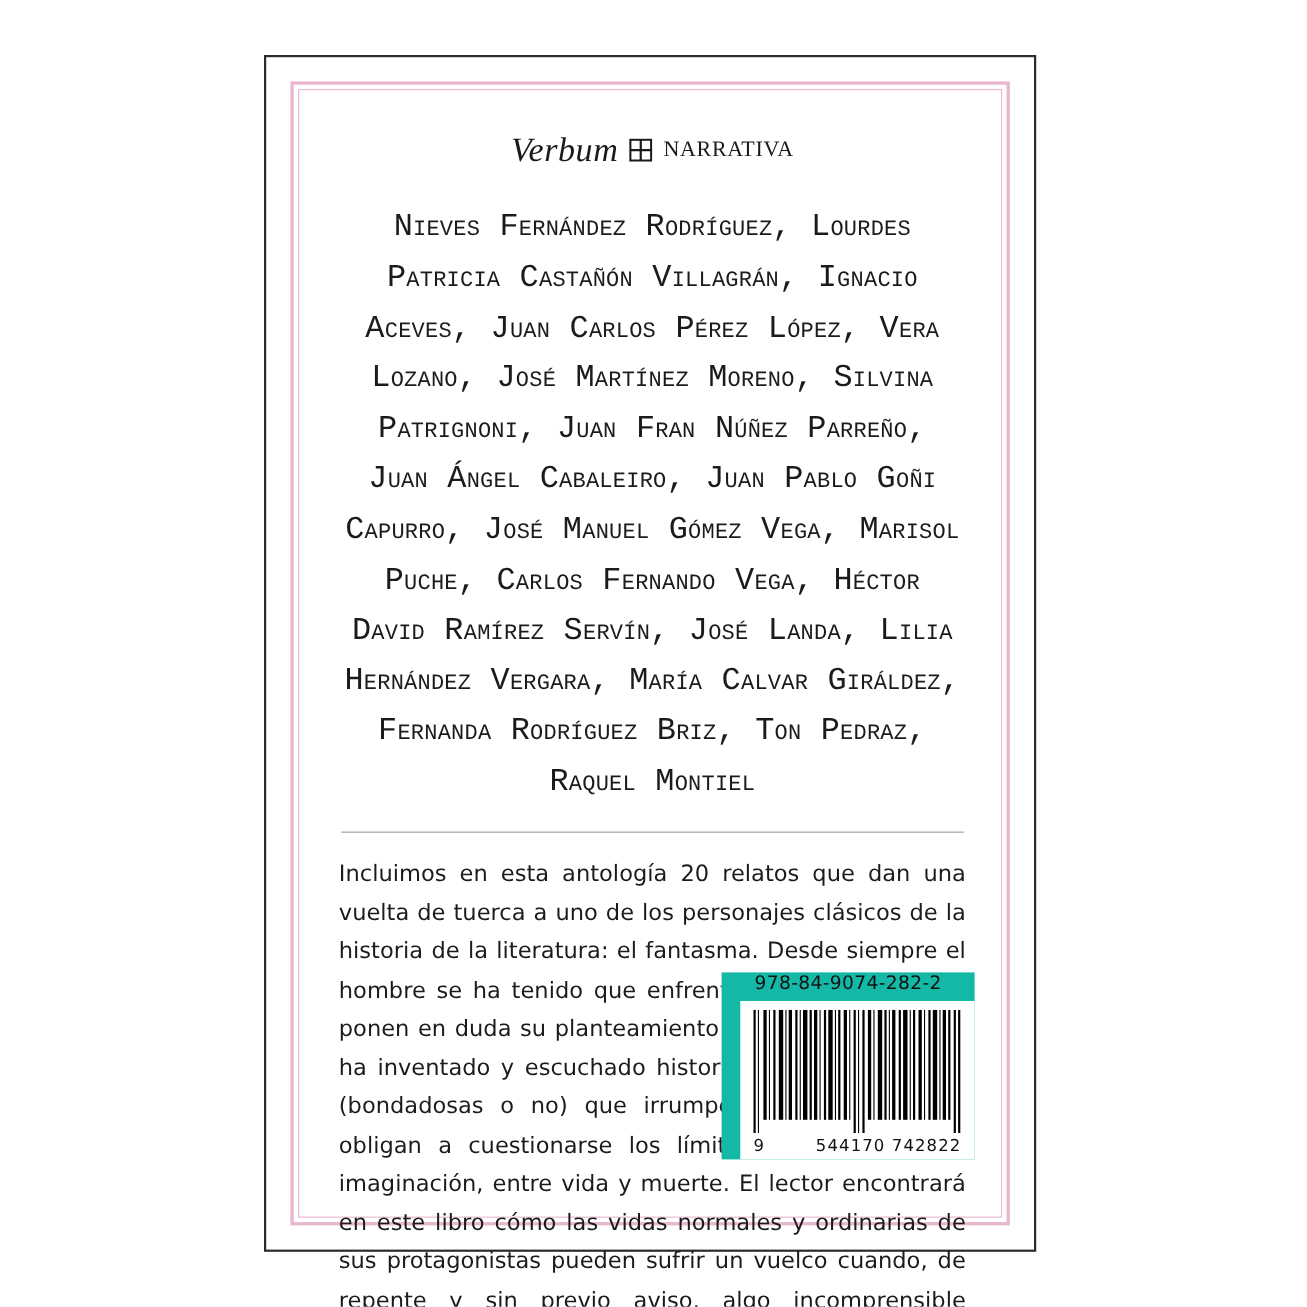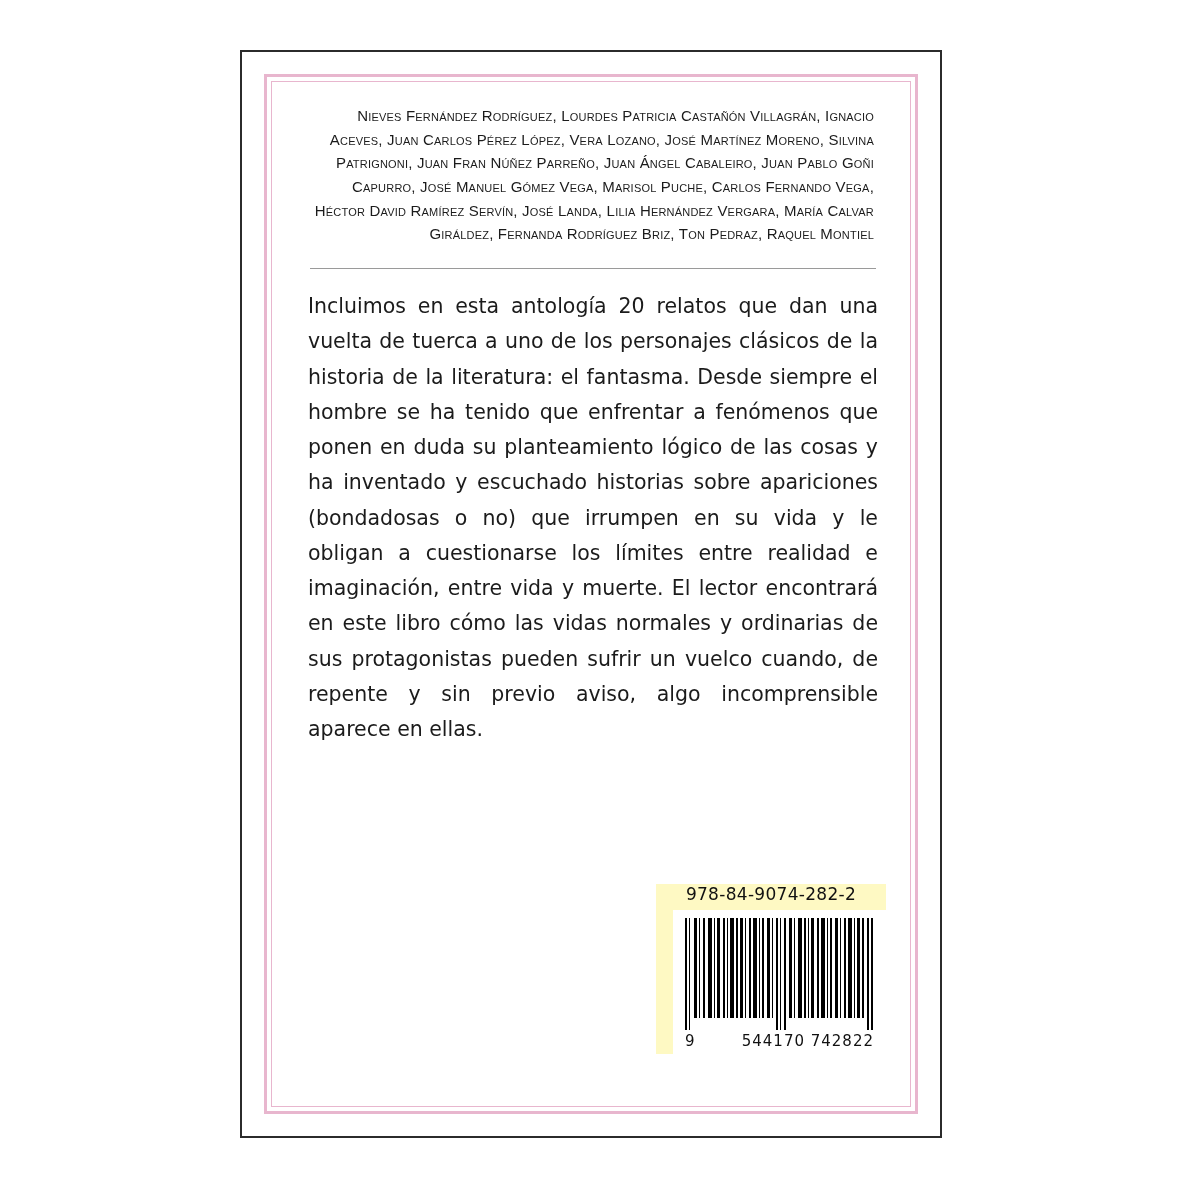--- a/index.html
+++ b/index.html
@@ -82,23 +82,23 @@
   .logo-mark svg { display:block; }
   .logo-narrativa {
     font-family: "Liberation Serif", serif;
     font-size: 20px;
     letter-spacing: 0.6px;
     color: #1a1a1a;
   }
 
   
   .authors {
-    text-align: right;
-    font-family: Liberation Sans, sans-serif;
-    font-size: 15px;
+    text-align: center;
+    font-family: Liberation Mono, monospace;
+    font-size: 29px;
     line-height: 1.58;
     color: #1b1b1b;
     font-variant: small-caps;
     letter-spacing: 0.2px;
     padding: 0 4px;
   }
 
   .rule {
     border: 0;
     border-top: 1px solid #9a9a9a;
@@ -118,21 +118,21 @@
   }
   .blurb p { margin: 0; }
 
   
   .barcode-area {
     position: absolute;
     right: -8px;
     bottom: 10px;
     width: 230px;
     z-index: 2;
-    background: #fef9c3;
+    background: #14b8a6;
   }
   .isbn-text {
     font-family: "DejaVu Sans", sans-serif;
     font-size: 17px;
     color: #111;
     text-align: center;
     margin-bottom: 6px;
     letter-spacing: 0.3px;
   }
   .barcode-box {
@@ -161,20 +161,31 @@
 <body>
 
 <div class="page">
   <div class="cover">
     <div class="pink-frame">
       <div class="pink-frame-inner"></div>
     </div>
 
     <div class="content">
 
+      <div class="logo-row">
+        <span class="logo-verbum">Verbum</span>
+        <span class="logo-mark">
+          <svg width="21" height="21" viewBox="0 0 21 21" aria-hidden="true">
+            <rect x="1" y="1" width="19" height="19" fill="none" stroke="#1a1a1a" stroke-width="2"></rect>
+            <line x1="10.5" y1="1" x2="10.5" y2="20" stroke="#1a1a1a" stroke-width="2"></line>
+            <line x1="1" y1="10.5" x2="20" y2="10.5" stroke="#1a1a1a" stroke-width="2"></line>
+          </svg>
+        </span>
+        <span class="logo-narrativa">NARRATIVA</span>
+      </div>
 
       <div class="authors">Nieves Fernández Rodríguez, Lourdes Patricia Castañón Villagrán, Ignacio Aceves, Juan Carlos Pérez López, Vera Lozano, José Martínez Moreno, Silvina Patrignoni, Juan Fran Núñez Parreño, Juan Ángel Cabaleiro, Juan Pablo Goñi Capurro, José Manuel Gómez Vega, Marisol Puche, Carlos Fernando Vega, Héctor David Ramírez Servín, José Landa, Lilia Hernández Vergara, María Calvar Giráldez, Fernanda Rodríguez Briz, Ton Pedraz, Raquel Montiel</div>
 
       <hr class="rule">
 
       <div class="blurb">
         <p>Incluimos en esta antología 20 relatos que dan una vuelta de tuerca a uno de los personajes clásicos de la historia de la literatura: el fantasma. Desde siempre el hombre se ha tenido que enfrentar a fenómenos que ponen en duda su planteamiento lógico de las cosas y ha inventado y escuchado historias sobre apariciones (bondadosas o no) que irrumpen en su vida y le obligan a cuestionarse los límites entre realidad e imaginación, entre vida y muerte. El lector encontrará en este libro cómo las vidas normales y ordinarias de sus protagonistas pueden sufrir un vuelco cuando, de repente y sin previo aviso, algo incomprensible aparece en ellas.</p>
       </div>
 
       <div class="barcode-area">

